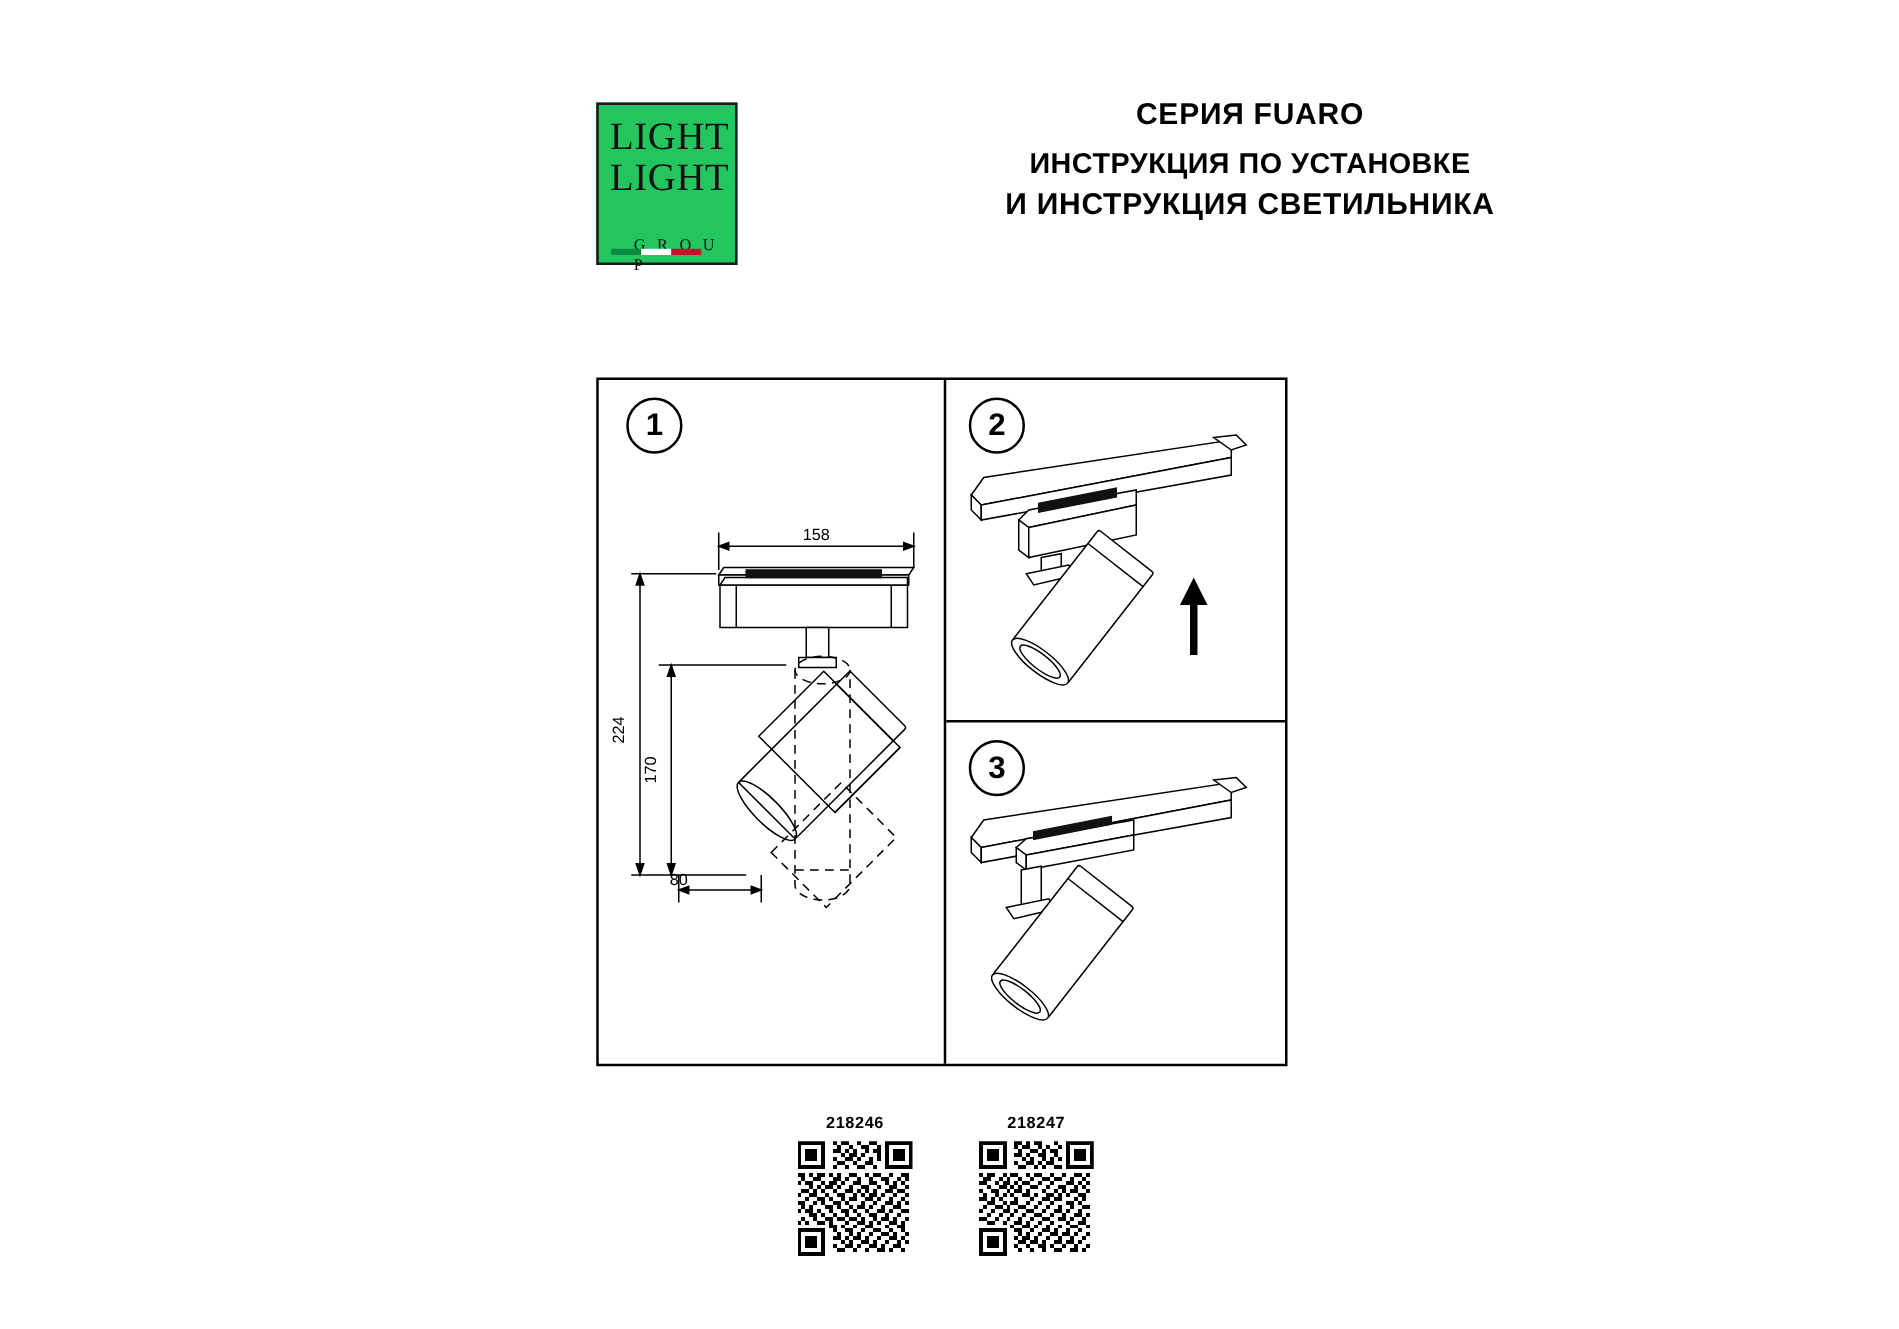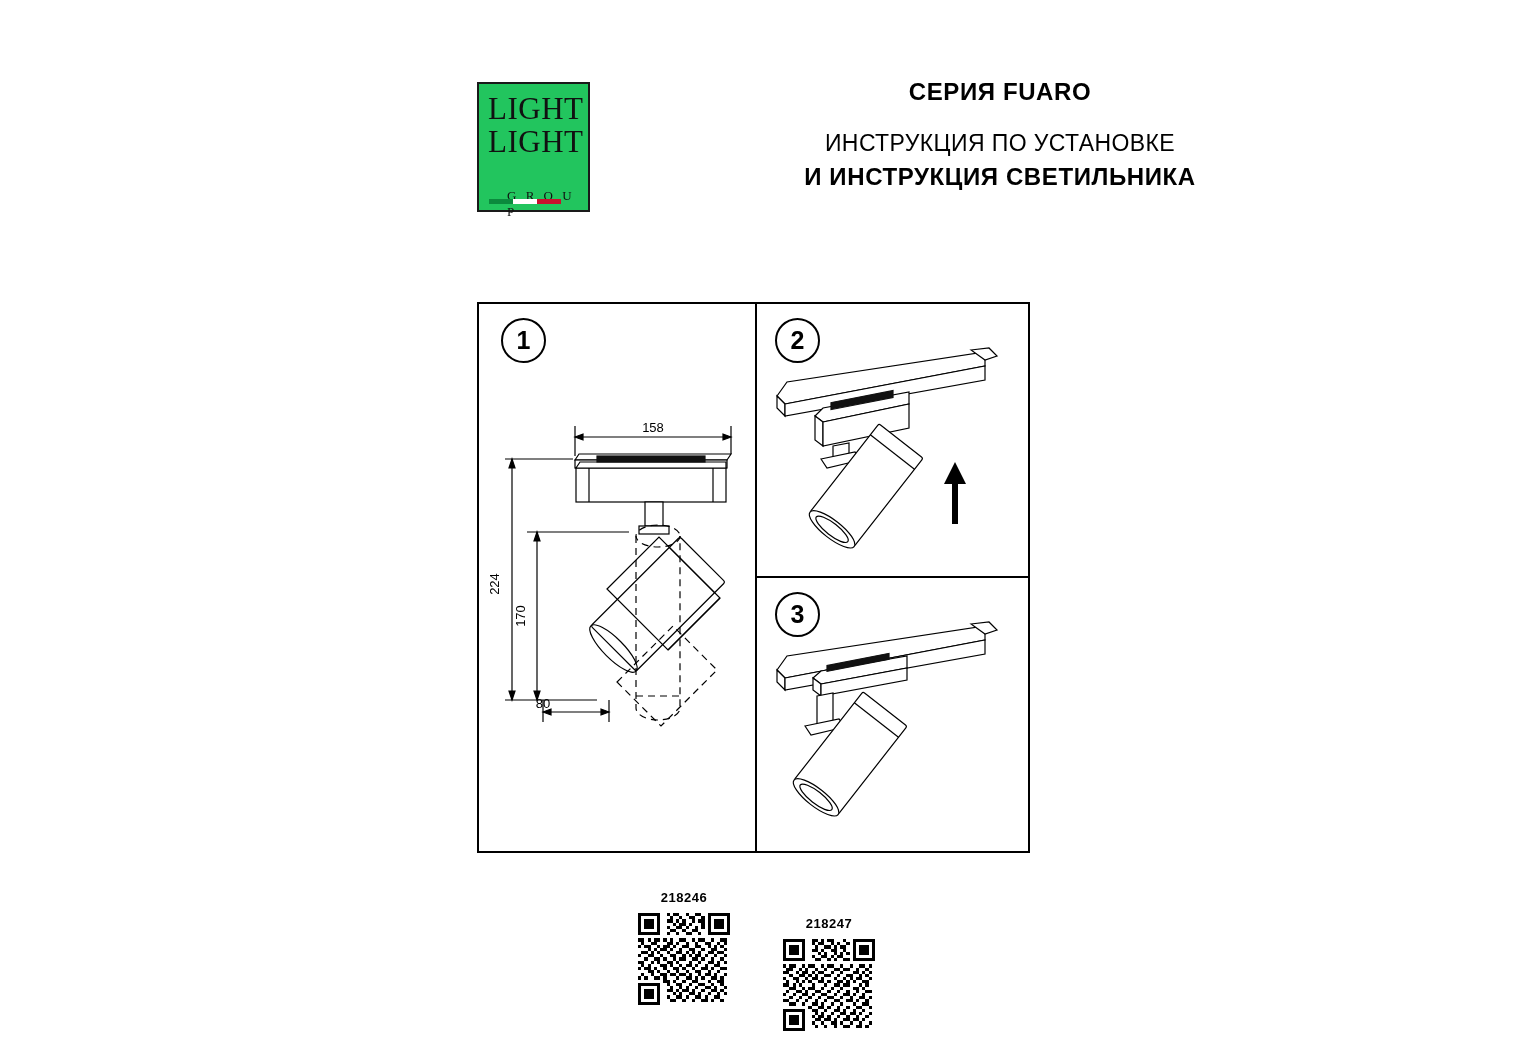--- a/index.html
+++ b/index.html
@@ -71,23 +71,23 @@
     width: 760px;
     text-align: center;
   }
   .title-line {
     font-size: 24px;
     font-weight: bold;
     letter-spacing: 0.6px;
     line-height: 33px;
   }
   .title-sub {
-    margin-top: 19px;
+    margin-top: 6px;
     font-size: 23px;
-    font-weight: normal;
+    font-weight: bold;
     letter-spacing: 0.4px;
     line-height: 33px;
   }
 
   
   .panels {
     position: absolute;
     left: 477px;
     top: 302px;
     width: 553px;
@@ -144,21 +144,21 @@
     width: 300px;
     height: 130px;
   }
   .code-col {
     position: absolute;
     top: 0;
     width: 128px;
     text-align: center;
   }
   .code-col.a { left: 0px; }
-  .code-col.b { left: 145px; margin-top: 26px; }
+  .code-col.b { left: 145px; }
   .code-label {
     font-size: 13px;
     font-weight: bold;
     letter-spacing: 0.5px;
     margin-bottom: 8px;
   }
   .qr {
     width: 92px;
     height: 92px;
     margin: 0 auto;

